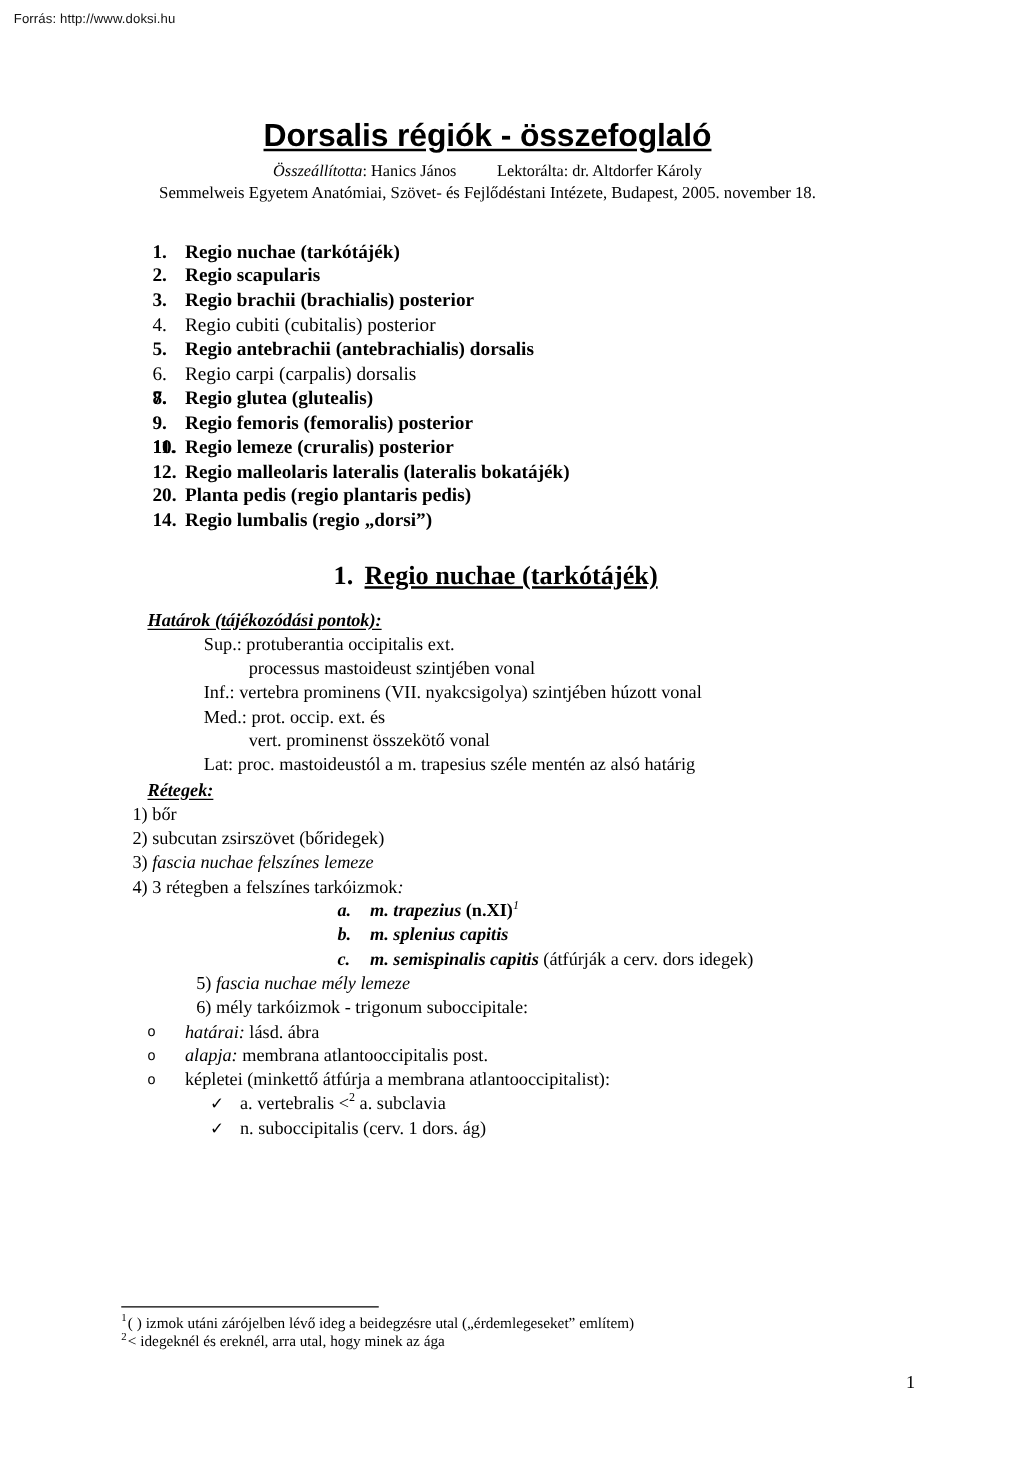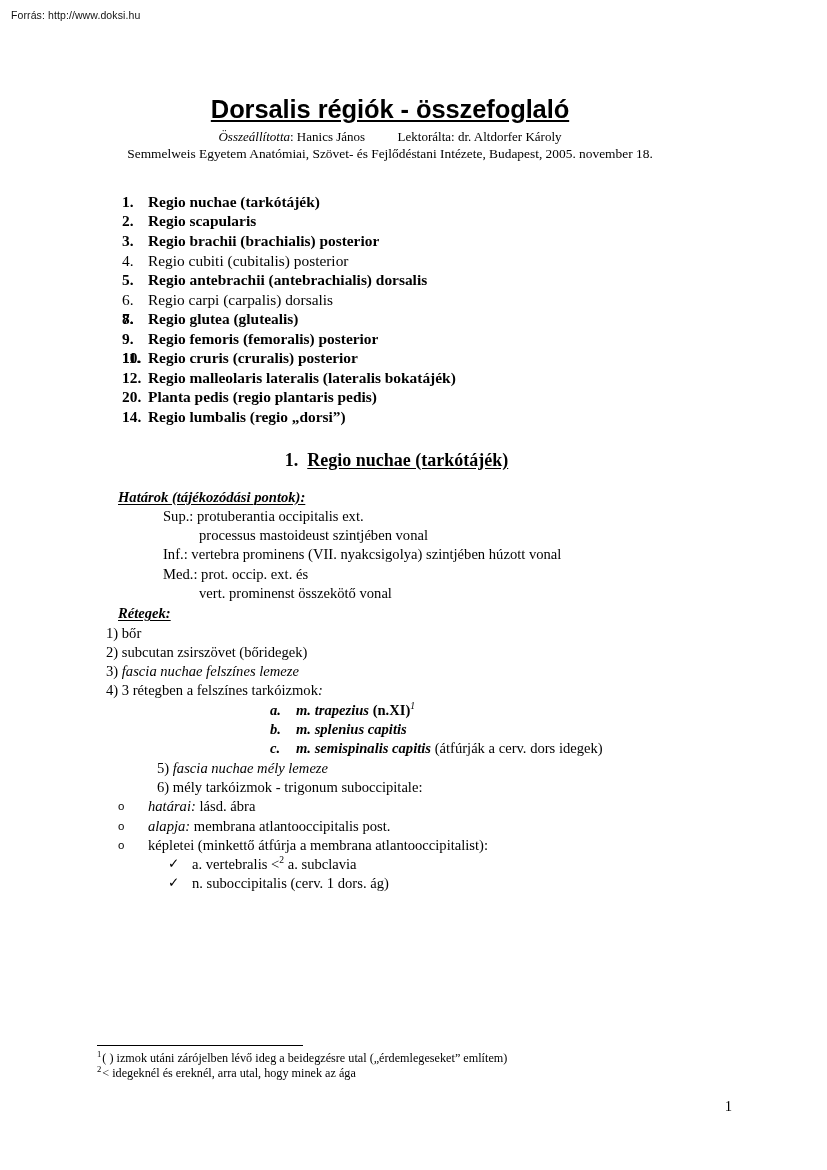--- a/index.html
+++ b/index.html
@@ -90,21 +90,21 @@
     margin-left: 26px;
   }
   .region-list li.bold {
     font-weight: bold;
   }
 
   
   .section-heading {
     text-align: center;
     margin-top: 24px;
-    font-size: 18px;
+    font-size: 21px;
     font-weight: bold;
     line-height: 19px;
     padding-left: 13px;
   }
   .section-heading .sh-num {
     font-weight: bold;
   }
   .section-heading .sh-txt {
     text-decoration: underline;
     text-underline-offset: 2px;
@@ -264,37 +264,38 @@
     <li class="bold"><span class="num">1.</span><span class="txt">Regio nuchae (tarkótájék)</span></li>
     <li class="bold"><span class="num">2.</span><span class="txt">Regio scapularis</span></li>
     <li class="bold"><span class="num">3.</span><span class="txt">Regio brachii (brachialis) posterior</span></li>
     <li><span class="num">4.</span><span class="txt">Regio cubiti (cubitalis) posterior</span></li>
     <li class="bold"><span class="num">5.</span><span class="txt">Regio antebrachii (antebrachialis) dorsalis</span></li>
     <li><span class="num">6.</span><span class="txt">Regio carpi (carpalis) dorsalis</span></li>
     <li class="bold"><span class="num">7.</span></li>
     <li class="bold"><span class="num">8.</span><span class="txt">Regio glutea (glutealis)</span></li>
     <li class="bold"><span class="num">9.</span><span class="txt">Regio femoris (femoralis) posterior</span></li>
     <li class="bold"><span class="num">10.</span></li>
-    <li class="bold"><span class="num">11.</span><span class="txt">Regio cruris (cruralis) posterior</span></li>
+    <li class="bold"><span class="num">11.</span><span class="txt">Regio lemeze (cruralis) posterior</span></li>
     <li class="bold"><span class="num">12.</span><span class="txt">Regio malleolaris lateralis (lateralis bokatájék)</span></li>
     <li class="bold"><span class="num">20.</span><span class="txt">Planta pedis (regio plantaris pedis)</span></li>
     <li class="bold"><span class="num">14.</span><span class="txt">Regio lumbalis (regio „dorsi”)</span></li>
   </ul>
 
   <div class="section-heading">
     <span class="sh-num">1.</span><span class="sh-txt">Regio nuchae (tarkótájék)</span>
   </div>
 
   <div class="sub-heading-wrap">
     <span class="sub-heading">Határok (tájékozódási pontok):</span>
     <div class="line ind-1">Sup.: protuberantia occipitalis ext.</div>
     <div class="line ind-2">processus mastoideust szintjében vonal</div>
     <div class="line ind-1">Inf.: vertebra prominens (VII. nyakcsigolya) szintjében húzott vonal</div>
     <div class="line ind-1">Med.: prot. occip. ext. és</div>
     <div class="line ind-2">vert. prominenst összekötő vonal</div>
+    <div class="line ind-1">Lat: proc. mastoideustól a m. trapesius széle mentén az alsó határig</div>
   </div>
 
   <div class="sub-heading-wrap tight">
     <span class="sub-heading">Rétegek:</span>
 
     <div class="line ind-layer">1) bőr</div>
     <div class="line ind-layer">2) subcutan zsirszövet (bőridegek)</div>
     <div class="line ind-layer"><span>3) </span><span class="it">fascia nuchae felszínes lemeze</span></div>
     <div class="line ind-layer"><span>4) 3 rétegben a felszínes tarkóizmok</span><span class="it">:</span></div>
 

